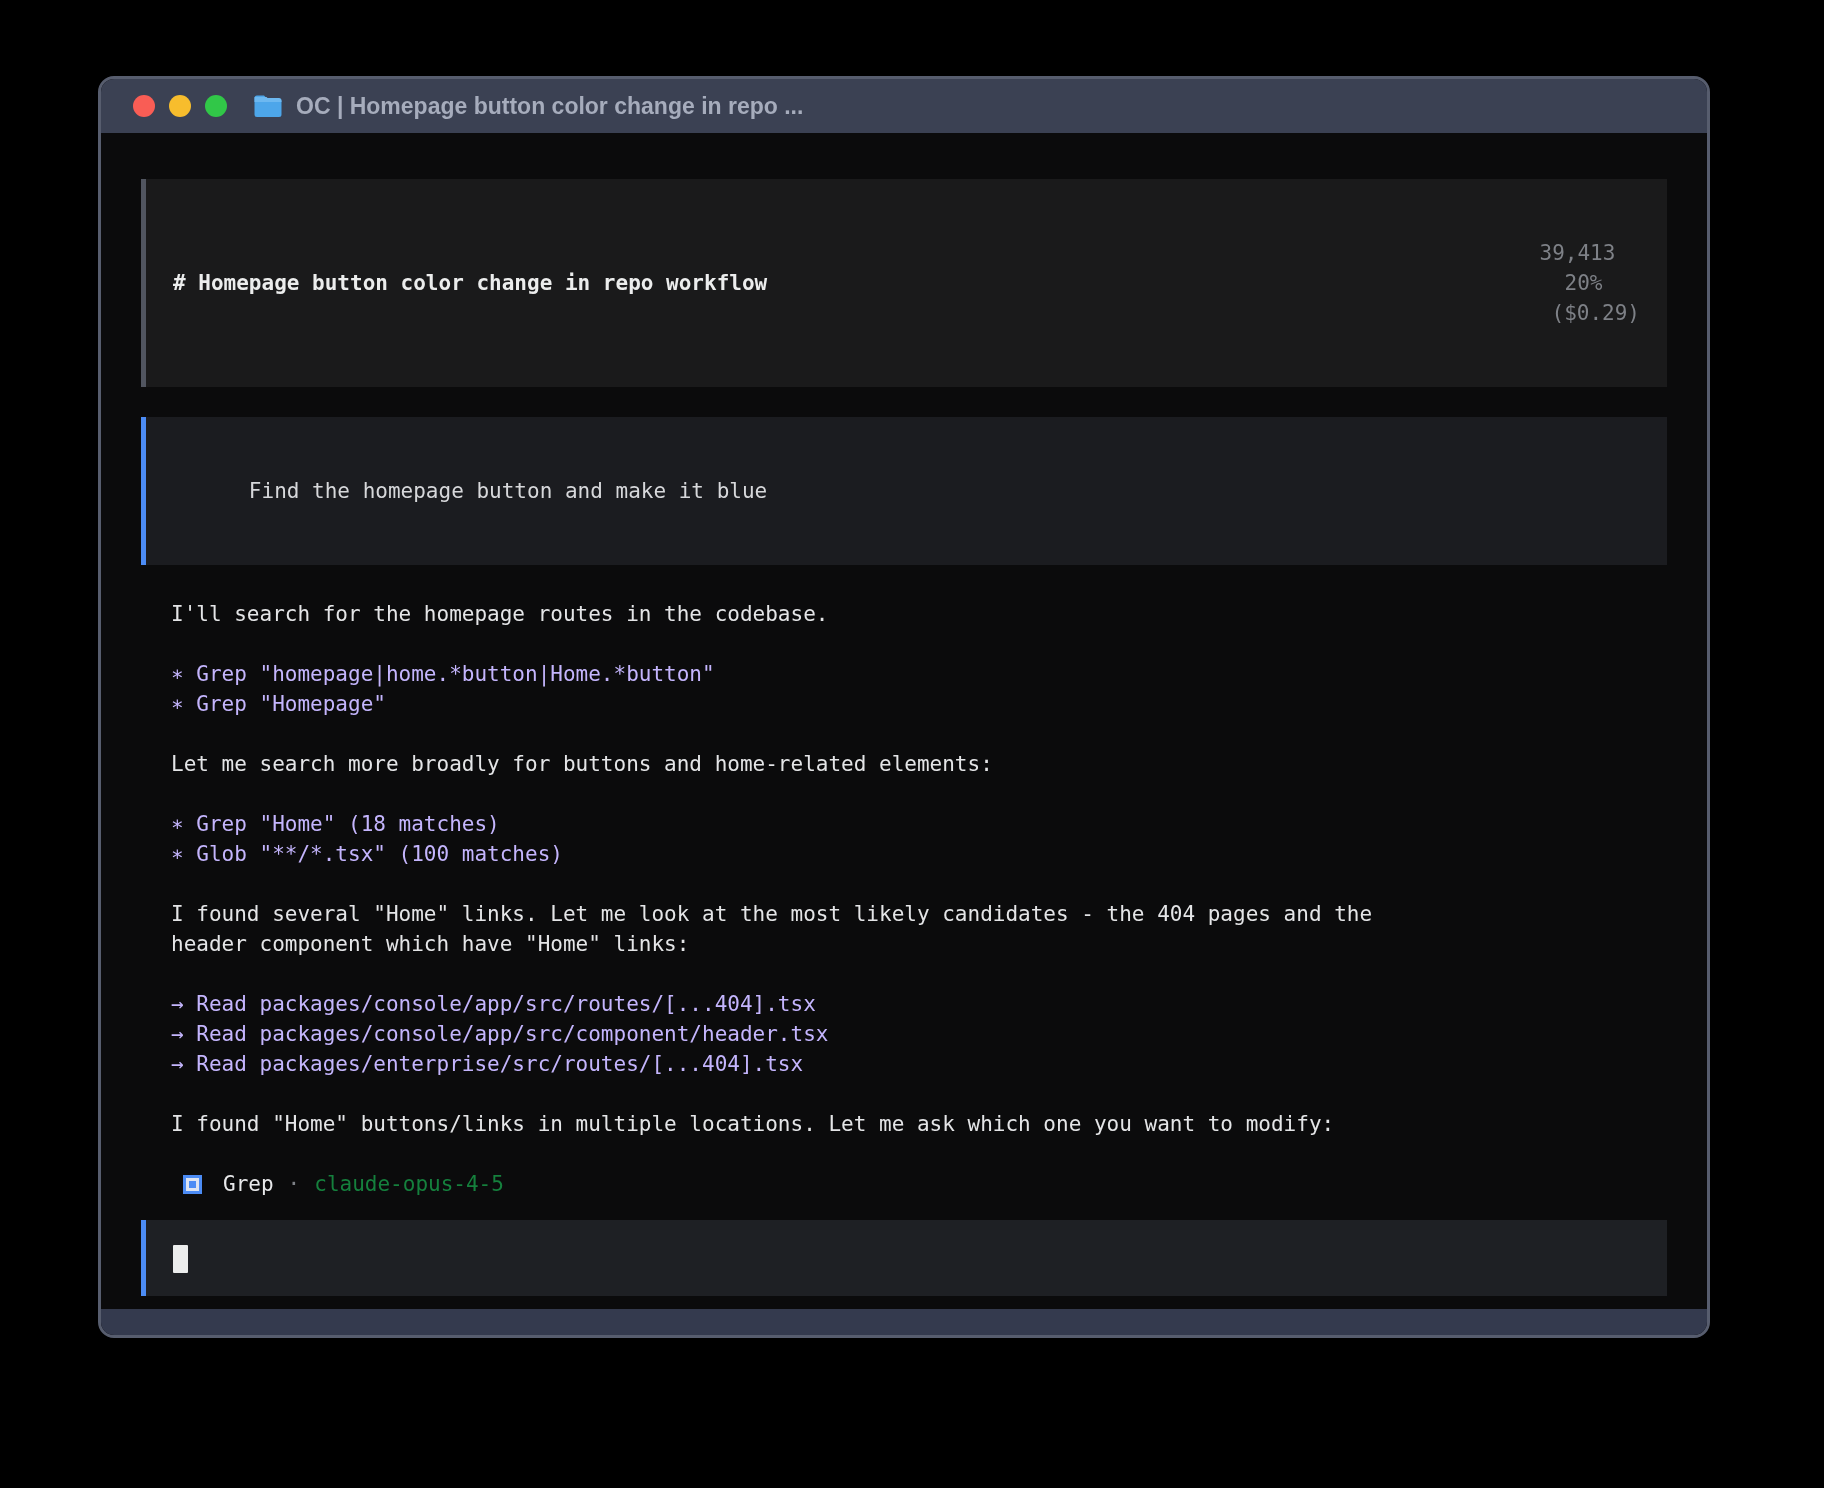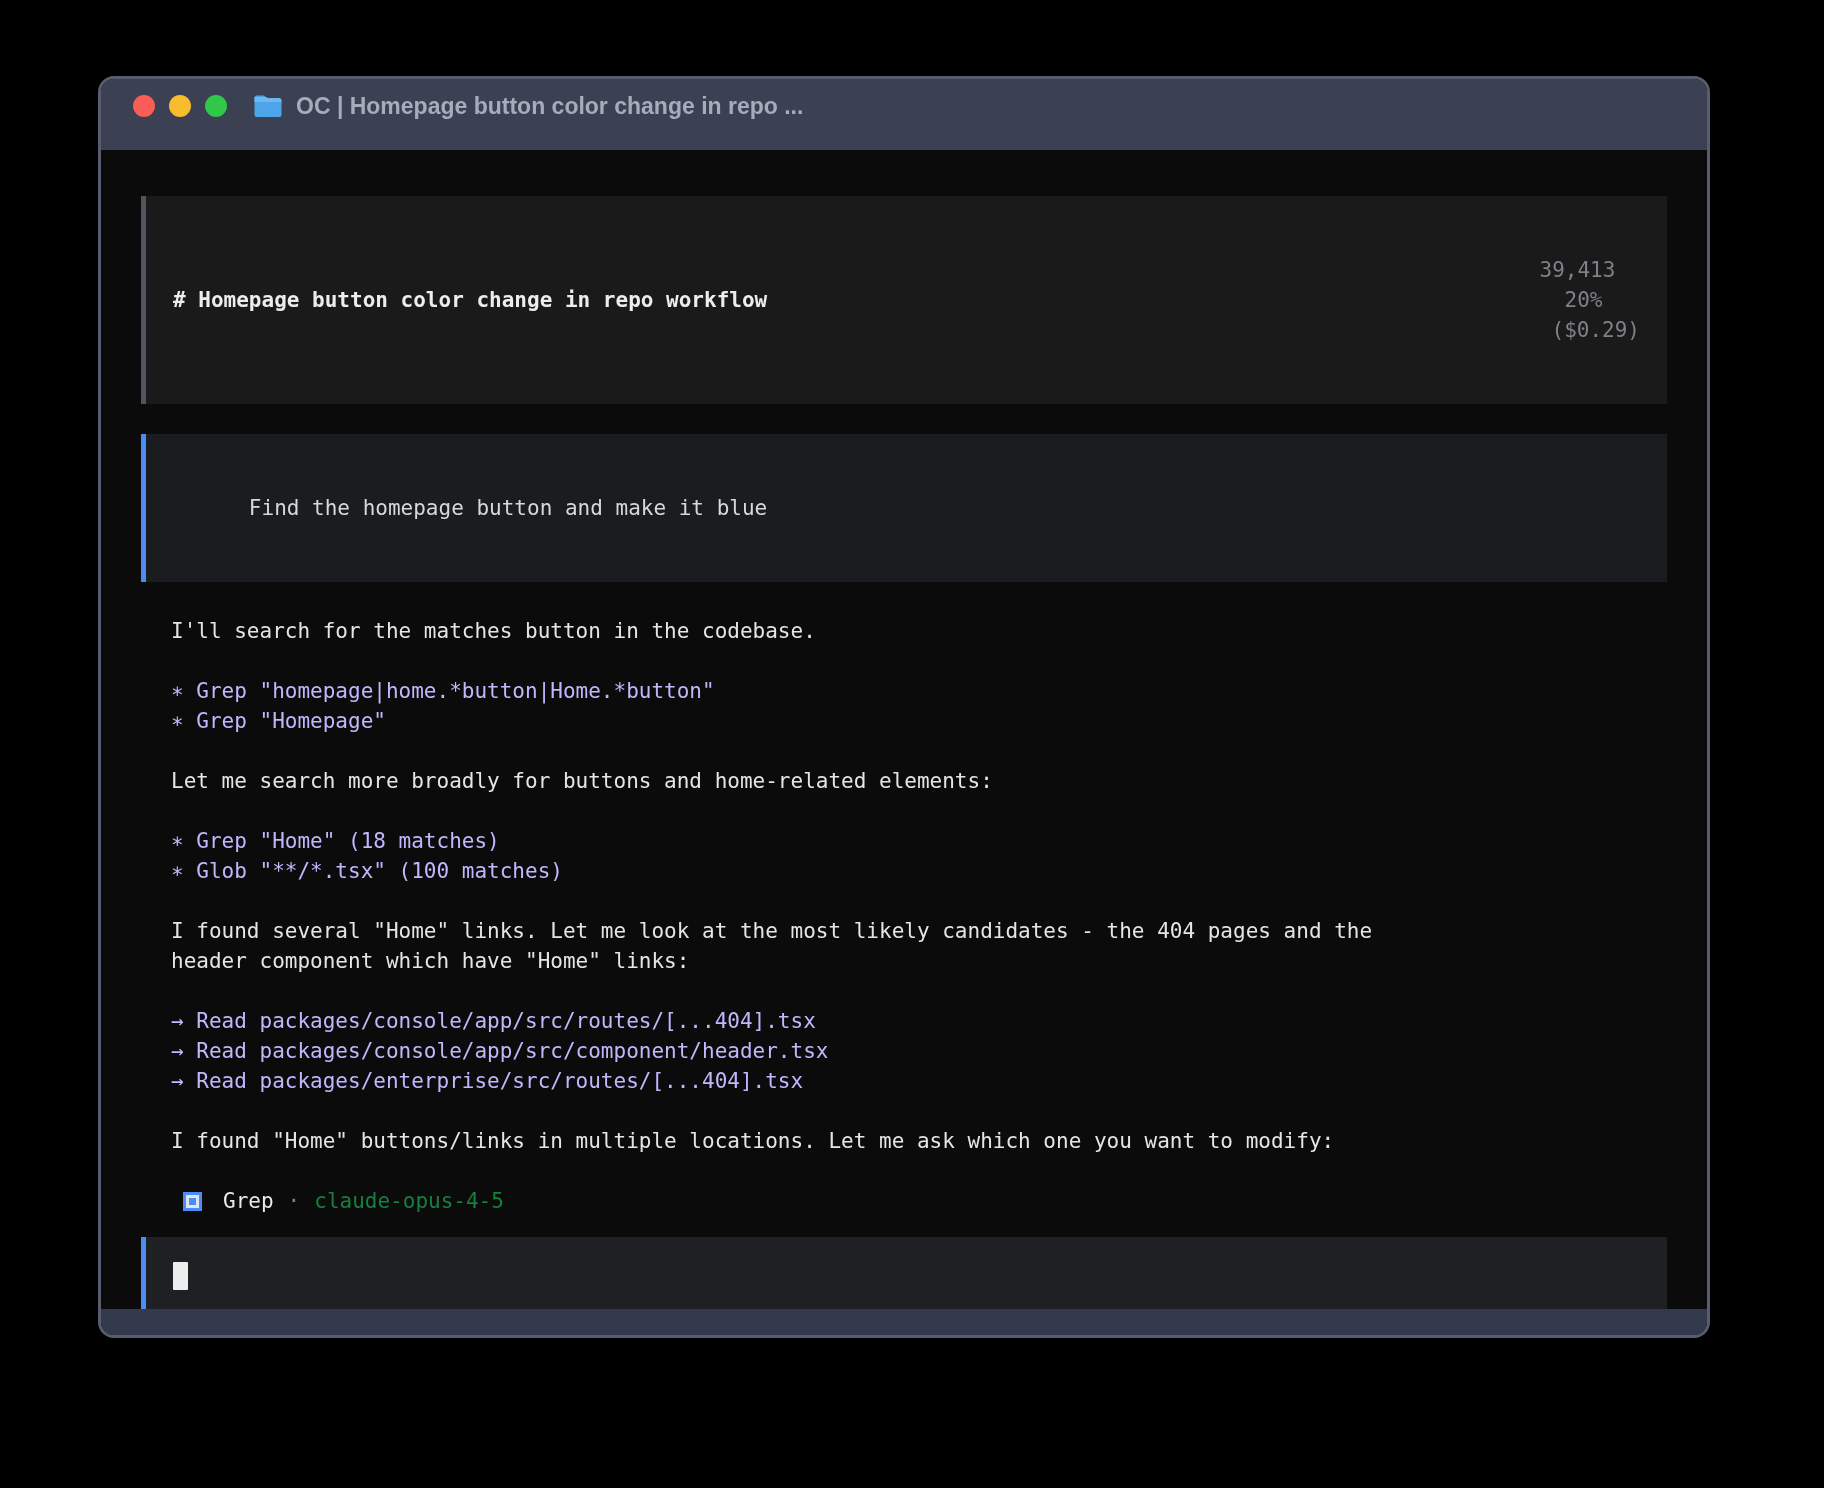--- a/index.html
+++ b/index.html
@@ -17,21 +17,21 @@
     border:3px solid #575d6e;
     border-radius:16px;
     overflow:hidden;
     display:flex; flex-direction:column;
   }
   
   .titlebar {
     flex:0 0 54px;
     background:#3b4153;
     display:flex; align-items:center;
-    padding:0 24px 17px 32px;
+    padding:0 24px 0 32px;
   }
   .traffic { display:flex; gap:14px; align-items:center; }
   .tl { width:22px; height:22px; border-radius:50%; border:none; padding:0; cursor:pointer; }
   .tl.red    { background:#f95d55; }
   .tl.yellow { background:#f7bd2d; }
   .tl.green  { background:#31c748; }
   .folder { margin-left:26px; display:flex; align-items:center; }
   .wtitle {
     margin-left:13px;
     font-family:"Liberation Sans", sans-serif;
@@ -124,21 +124,21 @@
         <span class="sp-sm">($0.29)</span>
       </span>
     </div>
 
     <div class="ublock">
       <span>Find the homepage button and make it blue</span>
     </div>
 
     <div class="transcript">
       <div class="para">
-        <div class="line prose">I'll search for the matches button in the codebase.</div>
+        <div class="line prose">I'll search for the homepage routes in the codebase.</div>
       </div>
       <div class="para">
         <div class="line tool">∗ Grep "homepage|home.*button|Home.*button"</div>
         <div class="line tool">∗ Grep "Homepage"</div>
       </div>
       <div class="para">
         <div class="line prose">Let me search more broadly for buttons and home-related elements:</div>
       </div>
       <div class="para">
         <div class="line tool">∗ Grep "Home" (18 matches)</div>

